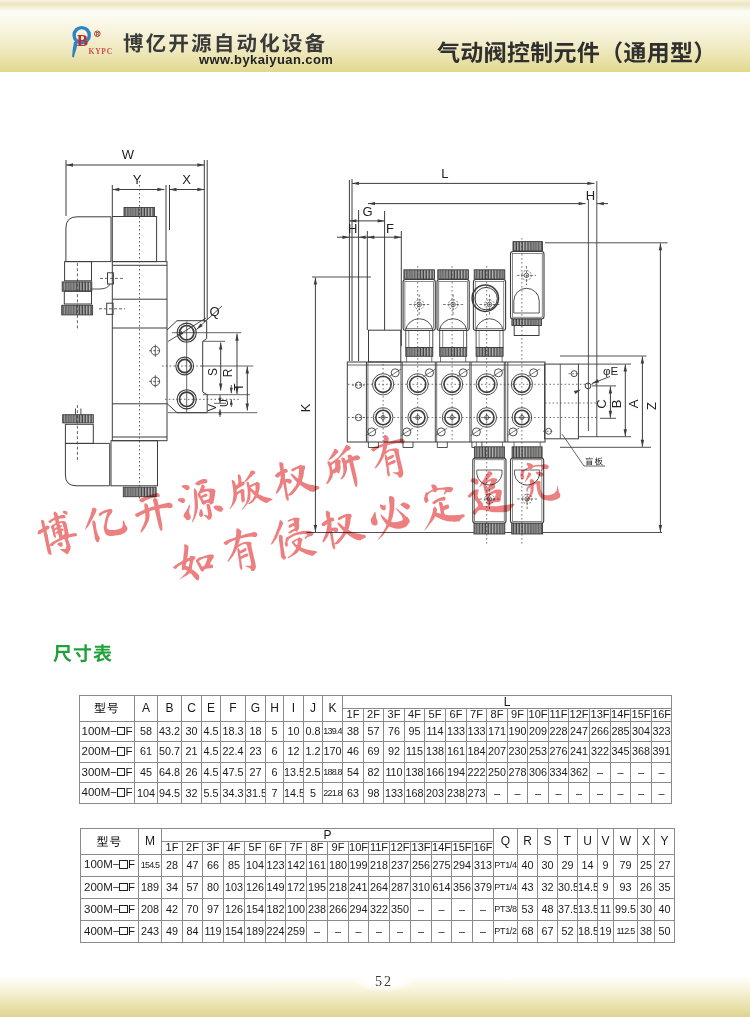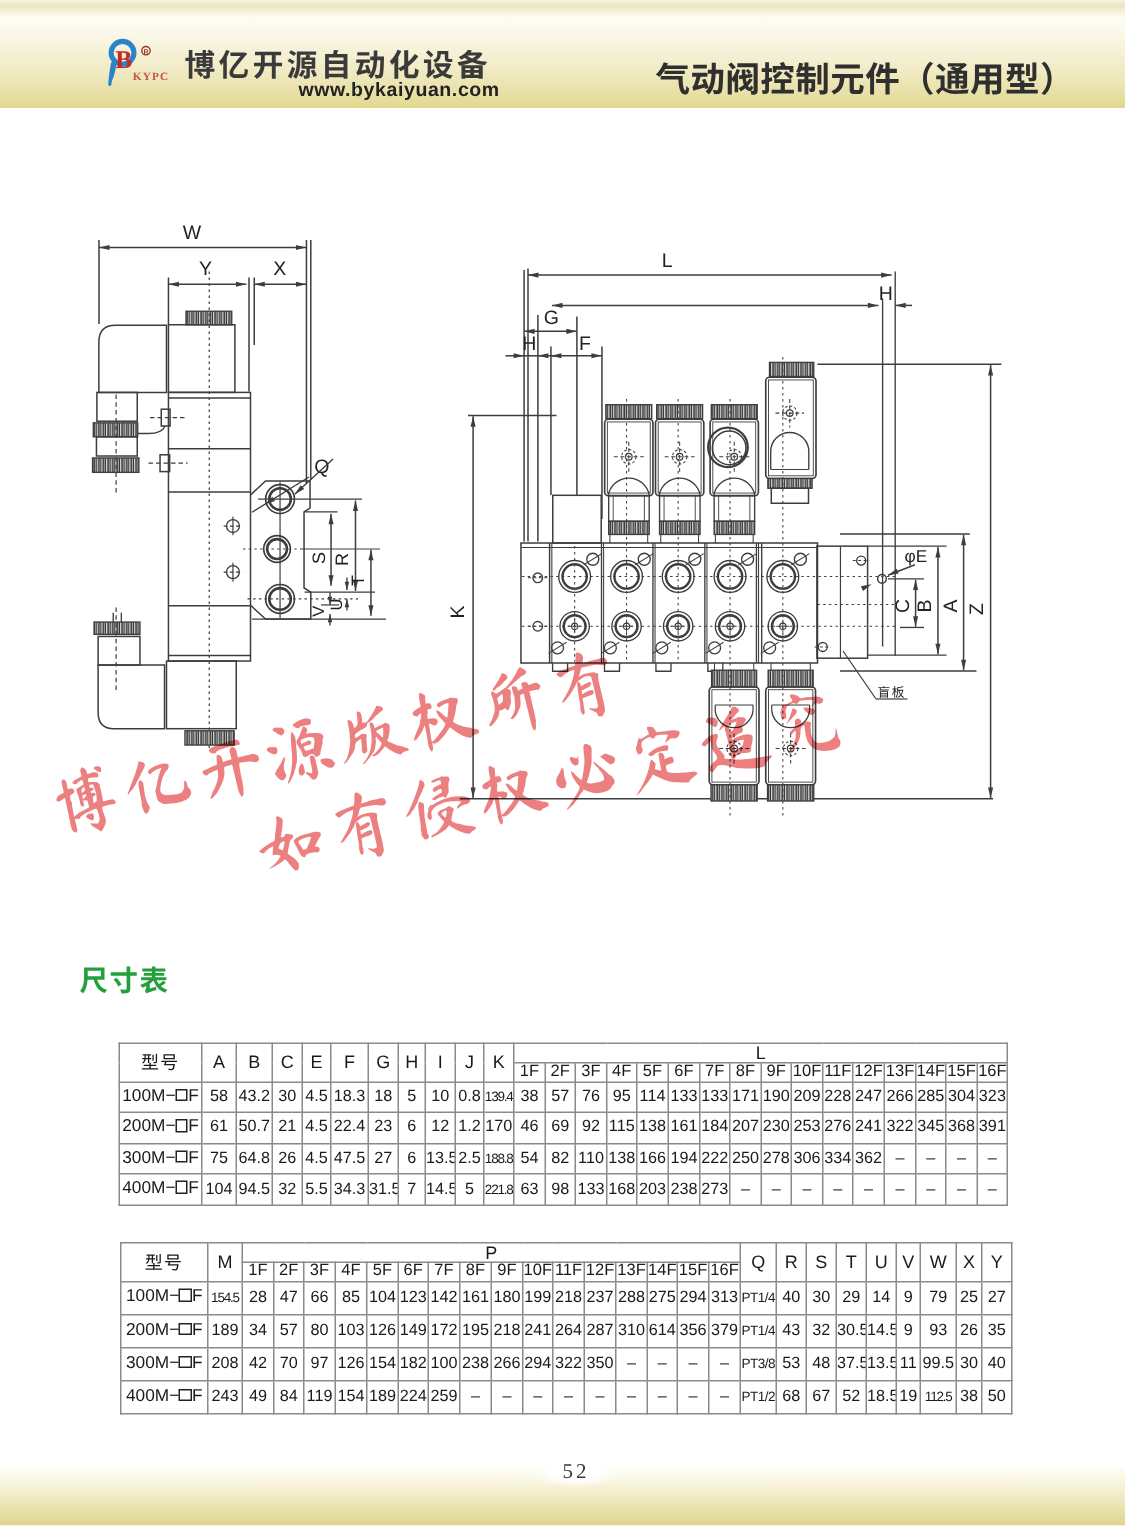--- a/index.html
+++ b/index.html
@@ -680,21 +680,21 @@
         <td>253</td>
         <td>276</td>
         <td>241</td>
         <td>322</td>
         <td>345</td>
         <td>368</td>
         <td>391</td>
       </tr>
       <tr class="dr">
         <td class="mod">300M−<span class="sq"></span>F</td>
-        <td>75</td>
+        <td>45</td>
         <td>64.8</td>
         <td>26</td>
         <td>4.5</td>
         <td>47.5</td>
         <td>27</td>
         <td>6</td>
         <td>13.5</td>
         <td>2.5</td>
         <td class="sm">188.8</td>
         <td>54</td>
@@ -817,21 +817,21 @@
         <td>66</td>
         <td>85</td>
         <td>104</td>
         <td>123</td>
         <td>142</td>
         <td>161</td>
         <td>180</td>
         <td>199</td>
         <td>218</td>
         <td>237</td>
-        <td>288</td>
+        <td>256</td>
         <td>275</td>
         <td>294</td>
         <td>313</td>
         <td class="pt">PT1/4</td>
         <td>40</td>
         <td>30</td>
         <td>29</td>
         <td>14</td>
         <td>9</td>
         <td>79</td>

